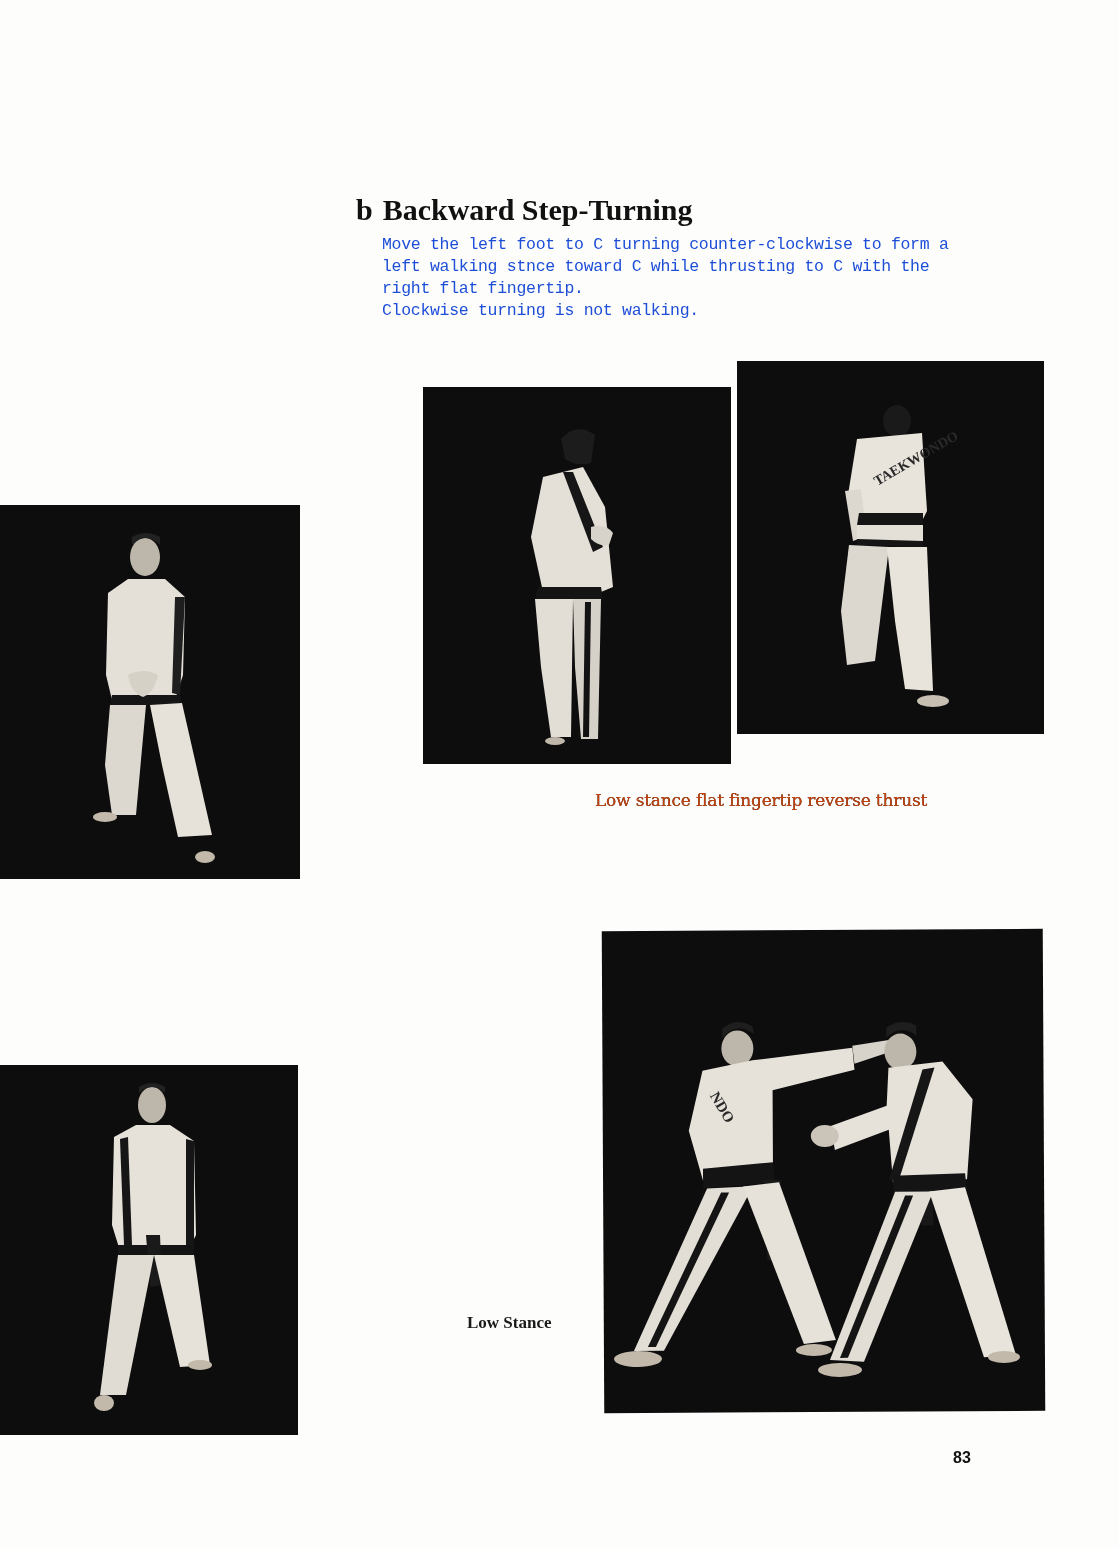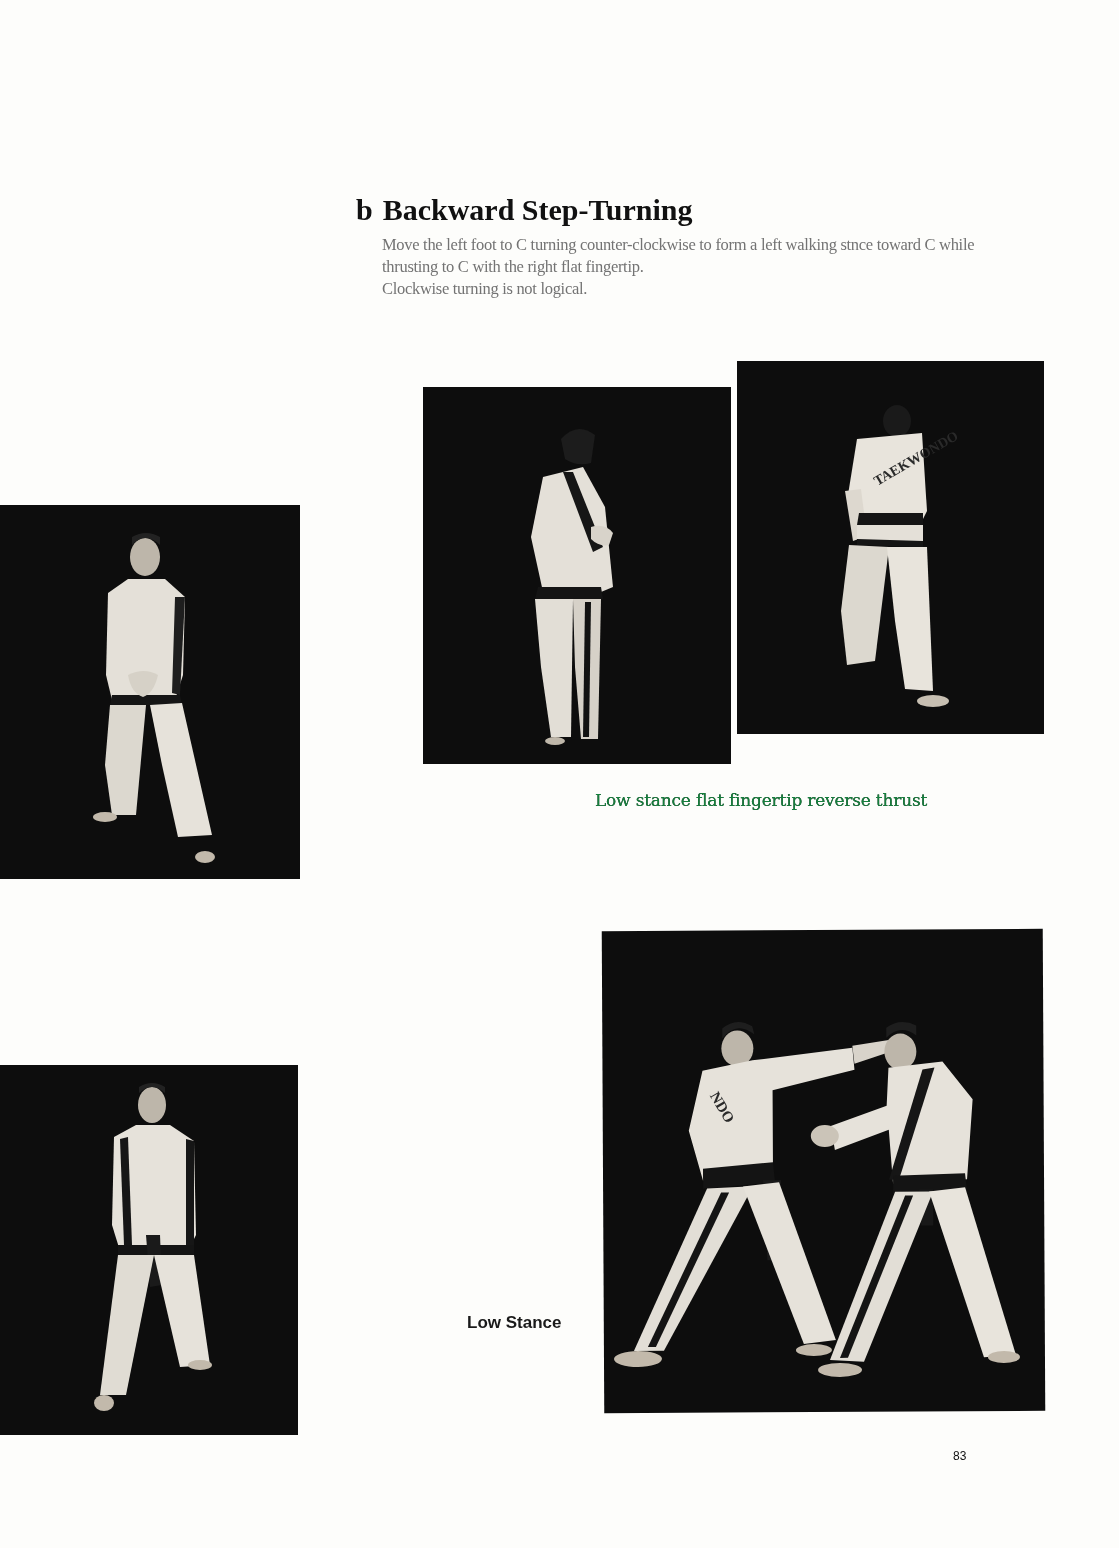--- a/index.html
+++ b/index.html
@@ -10,62 +10,62 @@
     color: #1a1a1a;
   }
   .heading {
     position: absolute; left: 356px; top: 193px;
     font-family: "Liberation Serif", "DejaVu Serif", serif;
     font-weight: bold; font-size: 30px; letter-spacing: 0px; color: #111;
   }
   .heading .letter { margin-right: 10px; }
   .body-text {
     position: absolute; left: 382px; top: 234px; width: 600px;
-    font-family: Liberation Serif, serif;
-    font-size: 16.5px; line-height: 22px; color: #737373;
+    font-family: Liberation Mono, monospace;
+    font-size: 16.5px; line-height: 22px; color: #1d4ed8;
     letter-spacing: -0.3px;
   }
   .body-text p { margin: 0; }
   .caption {
     position: absolute; left: 595px; top: 787px; width: 440px;
     font-family: "DejaVu Serif", "Liberation Serif", serif;
-    font-size: 17px; line-height: 26px; color: #15803d; font-weight: bold;
+    font-size: 17px; line-height: 26px; color: #c2410c; font-weight: bold;
     letter-spacing: -0.2px;
   }
   .caption p { margin: 0; font-weight: normal; text-shadow: 0 0 0.4px #222; }
   .side-label {
     position: absolute; left: 467px; top: 1313px;
-    font-family: Liberation Sans, sans-serif;
+    font-family: Liberation Serif, serif;
     font-weight: bold; font-size: 17px; color: #1a1a1a;
   }
   .page-number {
     position: absolute; left: 953px; top: 1449px;
     font-family: "Liberation Sans", "DejaVu Sans", sans-serif;
-    font-weight: normal; font-size: 12px; color: #111; text-align: center;
+    font-weight: bold; font-size: 16px; color: #111; text-align: center;
   }
   .photo {
     position: absolute; background: #0d0d0d; overflow: hidden;
   }
   .photo svg { width: 100%; height: 100%; display: block; }
   #photo-1 { left: 0; top: 505px; width: 300px; height: 374px; }
   #photo-2 { left: 423px; top: 387px; width: 308px; height: 377px; }
   #photo-3 { left: 737px; top: 361px; width: 307px; height: 373px; }
   #photo-4 { left: 0; top: 1065px; width: 298px; height: 370px; }
   #photo-5 { left: 603px; top: 930px; width: 441px; height: 482px; transform: rotate(-0.3deg); }
 </style>
 </head>
 <body>
 
 <div class="heading">
   <span class="letter">b</span><span>Backward Step-Turning</span>
 </div>
 
 <div class="body-text">
   <p>Move the left foot to C turning counter-clockwise to form a left walking stnce toward C while thrusting to C with the right flat fingertip.</p>
-  <p>Clockwise turning is not logical.</p>
+  <p>Clockwise turning is not walking.</p>
 </div>
 
 <div class="photo" id="photo-1">
   <svg viewBox="0 0 300 374">
     <ellipse cx="145" cy="52" rx="15" ry="19" fill="#bdb6aa"></ellipse>
     <path d="M132 40 q13 -14 28 0 v-8 q-14 -8 -28 0z" fill="#222"></path>
     <path d="M108 88 L128 74 L165 74 L185 92 L183 170 L175 195 L112 195 L106 170 Z" fill="#e4e0d8"></path>
     <path d="M112 190 L180 190 L182 200 L110 200Z" fill="#151515"></path>
     <path d="M128 170 q16 -8 30 0 q-4 18 -15 22 q-12 -4 -15 -22z" fill="#d6d1c7"></path>
     <path d="M110 200 L146 200 L136 310 L112 310 L105 260 Z" fill="#dcd8cf"></path>

